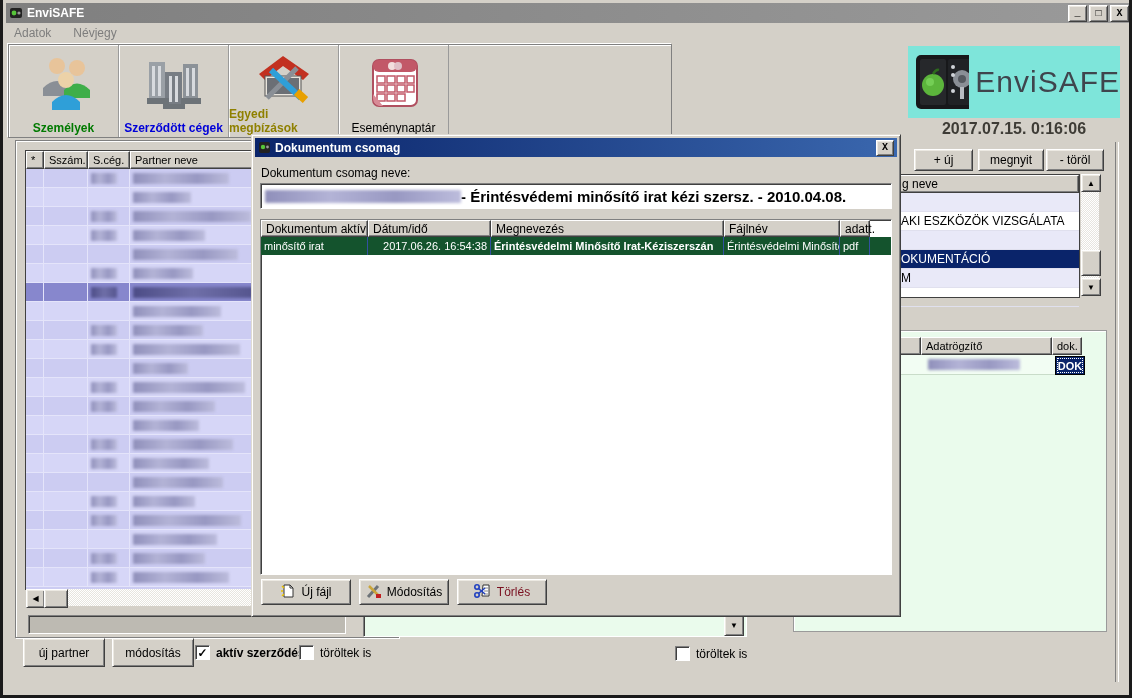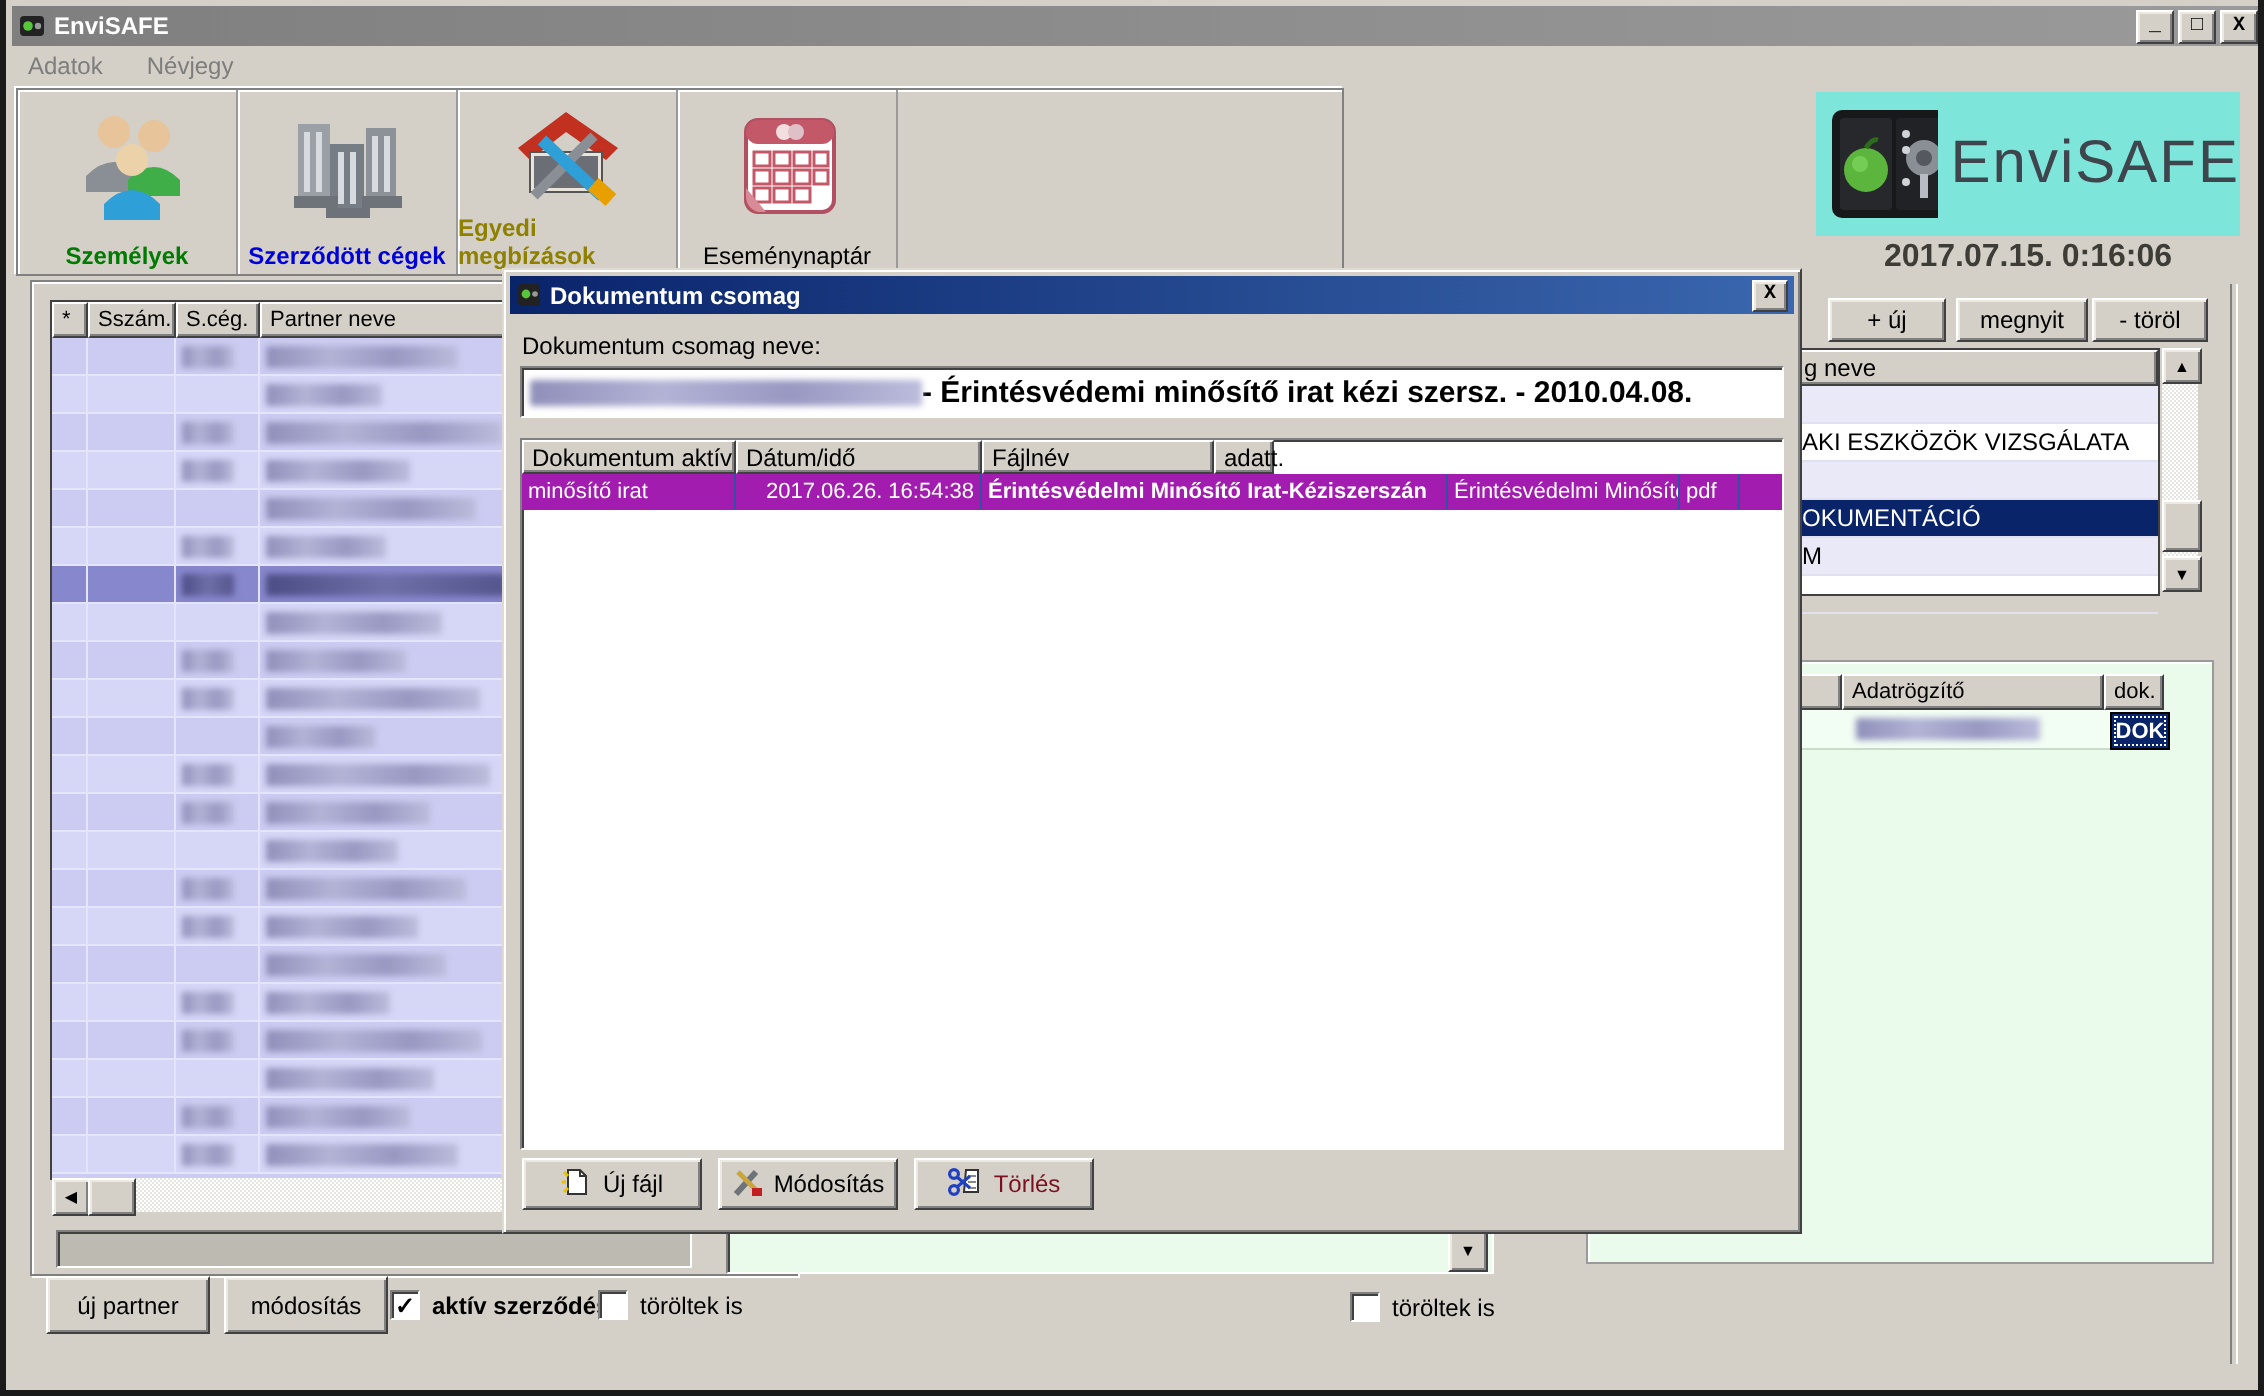--- a/index.html
+++ b/index.html
@@ -50,21 +50,21 @@
   .gh{background:#d4d0c8;border:1px solid;border-color:#ffffff #404040 #404040 #ffffff;box-shadow:inset -1px -1px 0 #808080;box-sizing:border-box;display:flex;align-items:center;padding-left:4px;}
   #dokbadge{background:#0a246a;color:#fff;font-weight:bold;font-size:11px;display:flex;align-items:center;justify-content:center;outline:1px dotted #fff;outline-offset:-3px;border:1px solid #000;}
   
   #dialog{left:248px;top:134px;width:648px;height:481px;background:#d4d0c8;border:1px solid;border-color:#dfdbd3 #404040 #404040 #dfdbd3;box-shadow:inset 1px 1px 0 #fff,inset -1px -1px 0 #808080,inset 2px 2px 0 #d4d0c8;z-index:10;}
   #dlg-title{left:3px;top:3px;width:642px;height:19px;background:linear-gradient(to right,#0a246a,#3a67ae);display:flex;align-items:center;padding:0 3px;box-sizing:border-box;}
   #dlg-title .t{color:#fff;font-weight:bold;font-size:12px;margin-left:4px;flex:1;}
   #namefield{left:8px;top:48px;width:632px;height:26px;background:#fff;border:1px solid;border-color:#808080 #fff #fff #808080;box-shadow:inset 1px 1px 0 #404040;display:flex;align-items:center;box-sizing:border-box;padding:0 4px;}
   #namefield .bold{font-weight:bold;font-size:15px;white-space:nowrap;margin-left:0;}
   #dlg-list{left:8px;top:84px;width:632px;height:356px;background:#fff;border:1px solid;border-color:#808080 #fff #fff #808080;box-shadow:inset 1px 1px 0 #404040;box-sizing:border-box;overflow:hidden;}
   .dhead{display:flex;height:17px;}
-  .drow{display:flex;height:18px;background:#a21caf;color:#fff;}
+  .drow{display:flex;height:18px;background:#14532d;color:#fff;}
   .drow .dc{box-sizing:border-box;display:flex;align-items:center;padding:0 3px;border-right:1px solid #3350a0;overflow:hidden;white-space:nowrap;}
   .dbtn{height:24px;font-size:12px;}
 </style>
 </head>
 <body>
 
 <div id="app">
 
   <div id="titlebar" class="abs">
     <svg width="14" height="14">
@@ -488,20 +488,21 @@
 
     <div id="namefield" class="abs">
       <span class="blob" style="width:196px;height:13px;"></span>
       <span class="bold">- Érintésvédemi minősítő irat kézi szersz. - 2010.04.08.</span>
     </div>
 
     <div id="dlg-list" class="abs">
       <div class="dhead" id="dlg-head">
           <div class="hcell" style="width: 107px; font-size: 12px;">Dokumentum aktív</div>
           <div class="hcell" style="width: 123px; font-size: 12px;">Dátum/idő</div>
+          <div class="hcell" style="width: 233px; font-size: 12px;">Megnevezés</div>
           <div class="hcell" style="width: 116px; font-size: 12px;">Fájlnév</div>
           <div class="hcell" style="width: 30px; font-size: 12px;">adatt.</div>
         </div>
       <div id="dlg-rows">
           <div class="drow">
             <div class="dc" style="width: 107px;">minősítő irat</div>
             <div class="dc" style="width: 123px; justify-content: flex-end;">2017.06.26. 16:54:38</div>
             <div class="dc" style="width: 233px; font-weight: bold;">Érintésvédelmi Minősítő Irat-Kéziszerszán</div>
             <div class="dc" style="width: 116px;">Érintésvédelmi Minősítő</div>
             <div class="dc" style="width: 30px;">pdf</div>

